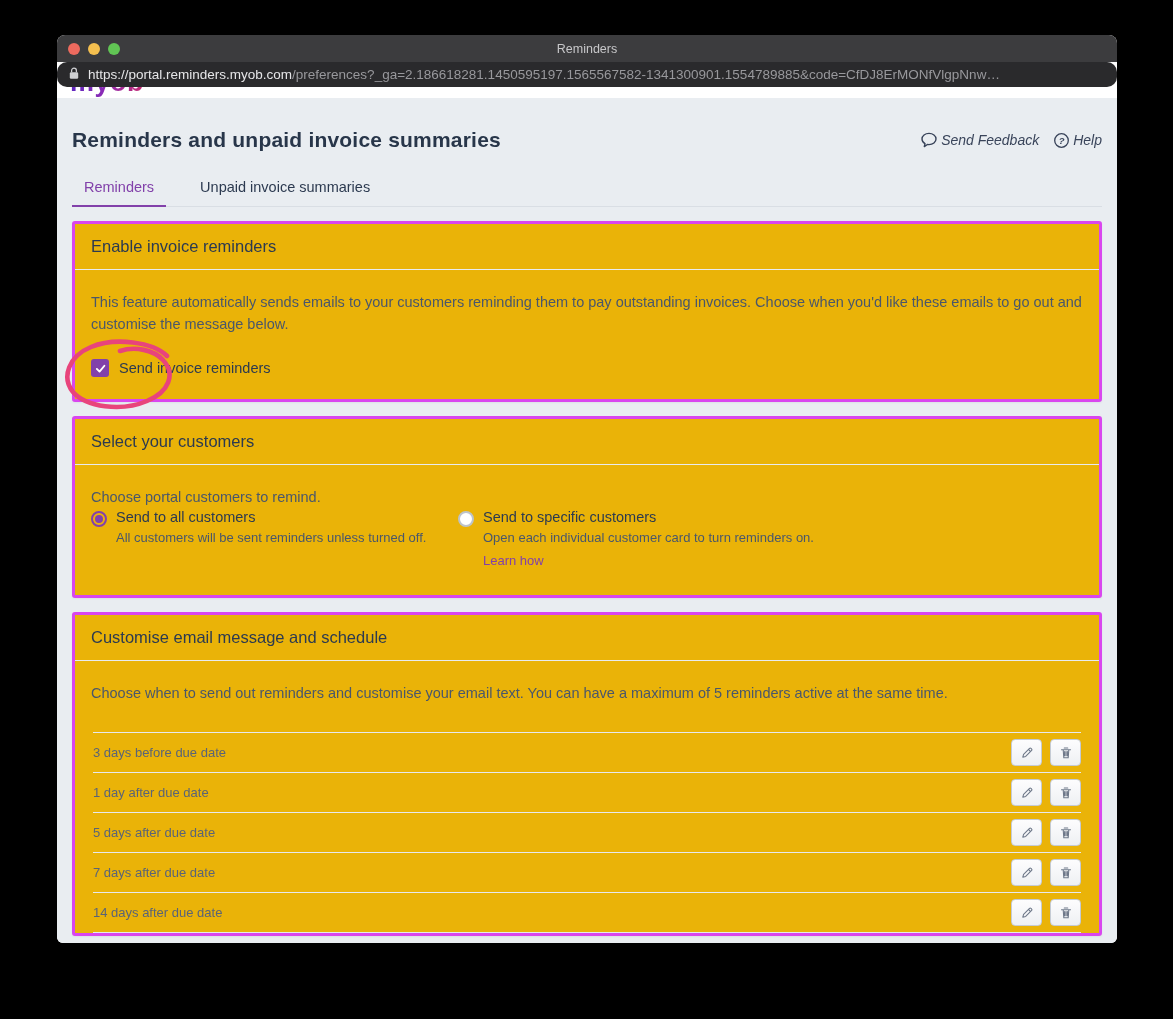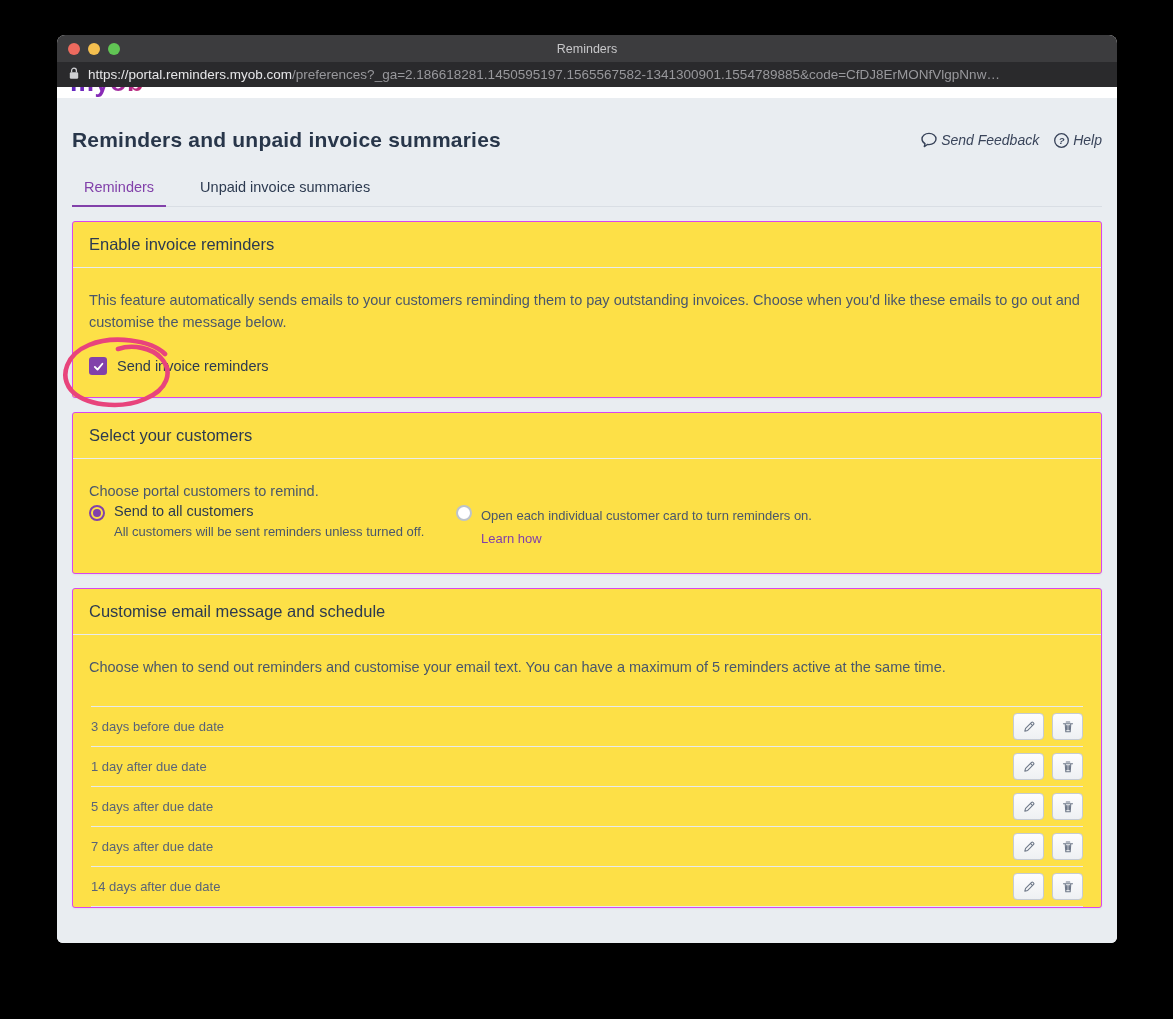--- a/index.html
+++ b/index.html
@@ -12,21 +12,21 @@
 
   
   .titlebar { height:27px; background:#3c3c3e; position:relative; flex:0 0 auto;
               display:flex; align-items:center; justify-content:center; }
   .traffic { position:absolute; left:11px; top:8px; display:flex; gap:8px; }
   .dot { width:12px; height:12px; border-radius:50%; }
   .dot.red { background:#ed6a5e; } .dot.yellow { background:#f4bf4f; } .dot.green { background:#61c554; }
   .win-title { color:#c7c7c9; font-size:12.5px; }
 
   .urlbar { height:25px; background:#2a2a2c; flex:0 0 auto; display:flex; align-items:center;
-            padding:0 12px; gap:9px; }
+            padding:0 12px; gap:9px;border-radius:10px; }
   .url { font-size:13.5px; white-space:nowrap; overflow:hidden; }
   .url .host { color:#e6e6e8; }
   .url .rest { color:#98989c; }
 
   .logo-strip { height:11px; background:#fff; flex:0 0 auto; position:relative; overflow:hidden; }
   .logo { position:absolute; left:13px; top:-20px; font-size:27px; font-weight:bold; letter-spacing:.5px;
           color:#8a2bb5;
           background:linear-gradient(90deg,#5f27c0 0%, #8a2bb5 45%, #c62a71 100%);
           -webkit-background-clip:text; background-clip:text; -webkit-text-fill-color:transparent; }
 
@@ -37,21 +37,21 @@
   .page-title { font-size:21px; font-weight:600; color:#28364a; letter-spacing:.2px; }
   .head-links { display:flex; align-items:center; gap:14px; }
   .head-link { display:flex; align-items:center; gap:3px; font-size:14px; color:#39445a; cursor:pointer;font-style:italic; }
   .head-link svg { display:block; }
 
   .tabs { margin-top:27px; display:flex; gap:22px; border-bottom:1px solid #d9dee4; }
   .tab { font-size:14.5px; padding:0 12px 10px 12px; cursor:pointer; }
   .tab.active { color:#8241aa; border-bottom:2px solid #8241aa; margin-bottom:-1px; }
   .tab.inactive { color:#2c3a50; }
 
-  .card { background:#fde047; border:1px solid #d946ef; border-radius:3px; margin-top:14px;
+  .card { background:#eab308; border:3px solid #d946ef; border-radius:3px; margin-top:14px;
           box-shadow:0 1px 2px rgba(44,58,80,.06); position:relative; }
   .card-title { padding:13px 16px; font-size:16.5px; color:#2c3a50; border-bottom:1px solid #e8ebef; }
   .card-body { padding:22px 16px; }
   .para { font-size:14.5px; line-height:21.5px; color:#4a576b; max-width:1000px; }
 
   
   .check-row { margin-top:24px; display:flex; align-items:center; gap:10px; }
   .checkbox { width:18px; height:18px; border-radius:3px; background:#8241aa;
               display:flex; align-items:center; justify-content:center; cursor:pointer; flex:0 0 auto; }
   .check-label { font-size:14.5px; color:#2c3a50; }
@@ -167,20 +167,21 @@
           <div class="option first">
             <div class="radio selected"></div>
             <div>
               <div class="opt-label">Send to all customers</div>
               <div class="opt-hint">All customers will be sent reminders unless turned off.</div>
             </div>
           </div>
           <div class="option">
             <div class="radio unselected"></div>
             <div>
+              <div class="opt-label">Send to specific customers</div>
               <div class="opt-hint">Open each individual customer card to turn reminders on.</div>
               <span class="opt-link">Learn how</span>
             </div>
           </div>
         </div>
       </div>
     </div>
 
     <div class="card">
       <div class="card-title">Customise email message and schedule</div>

